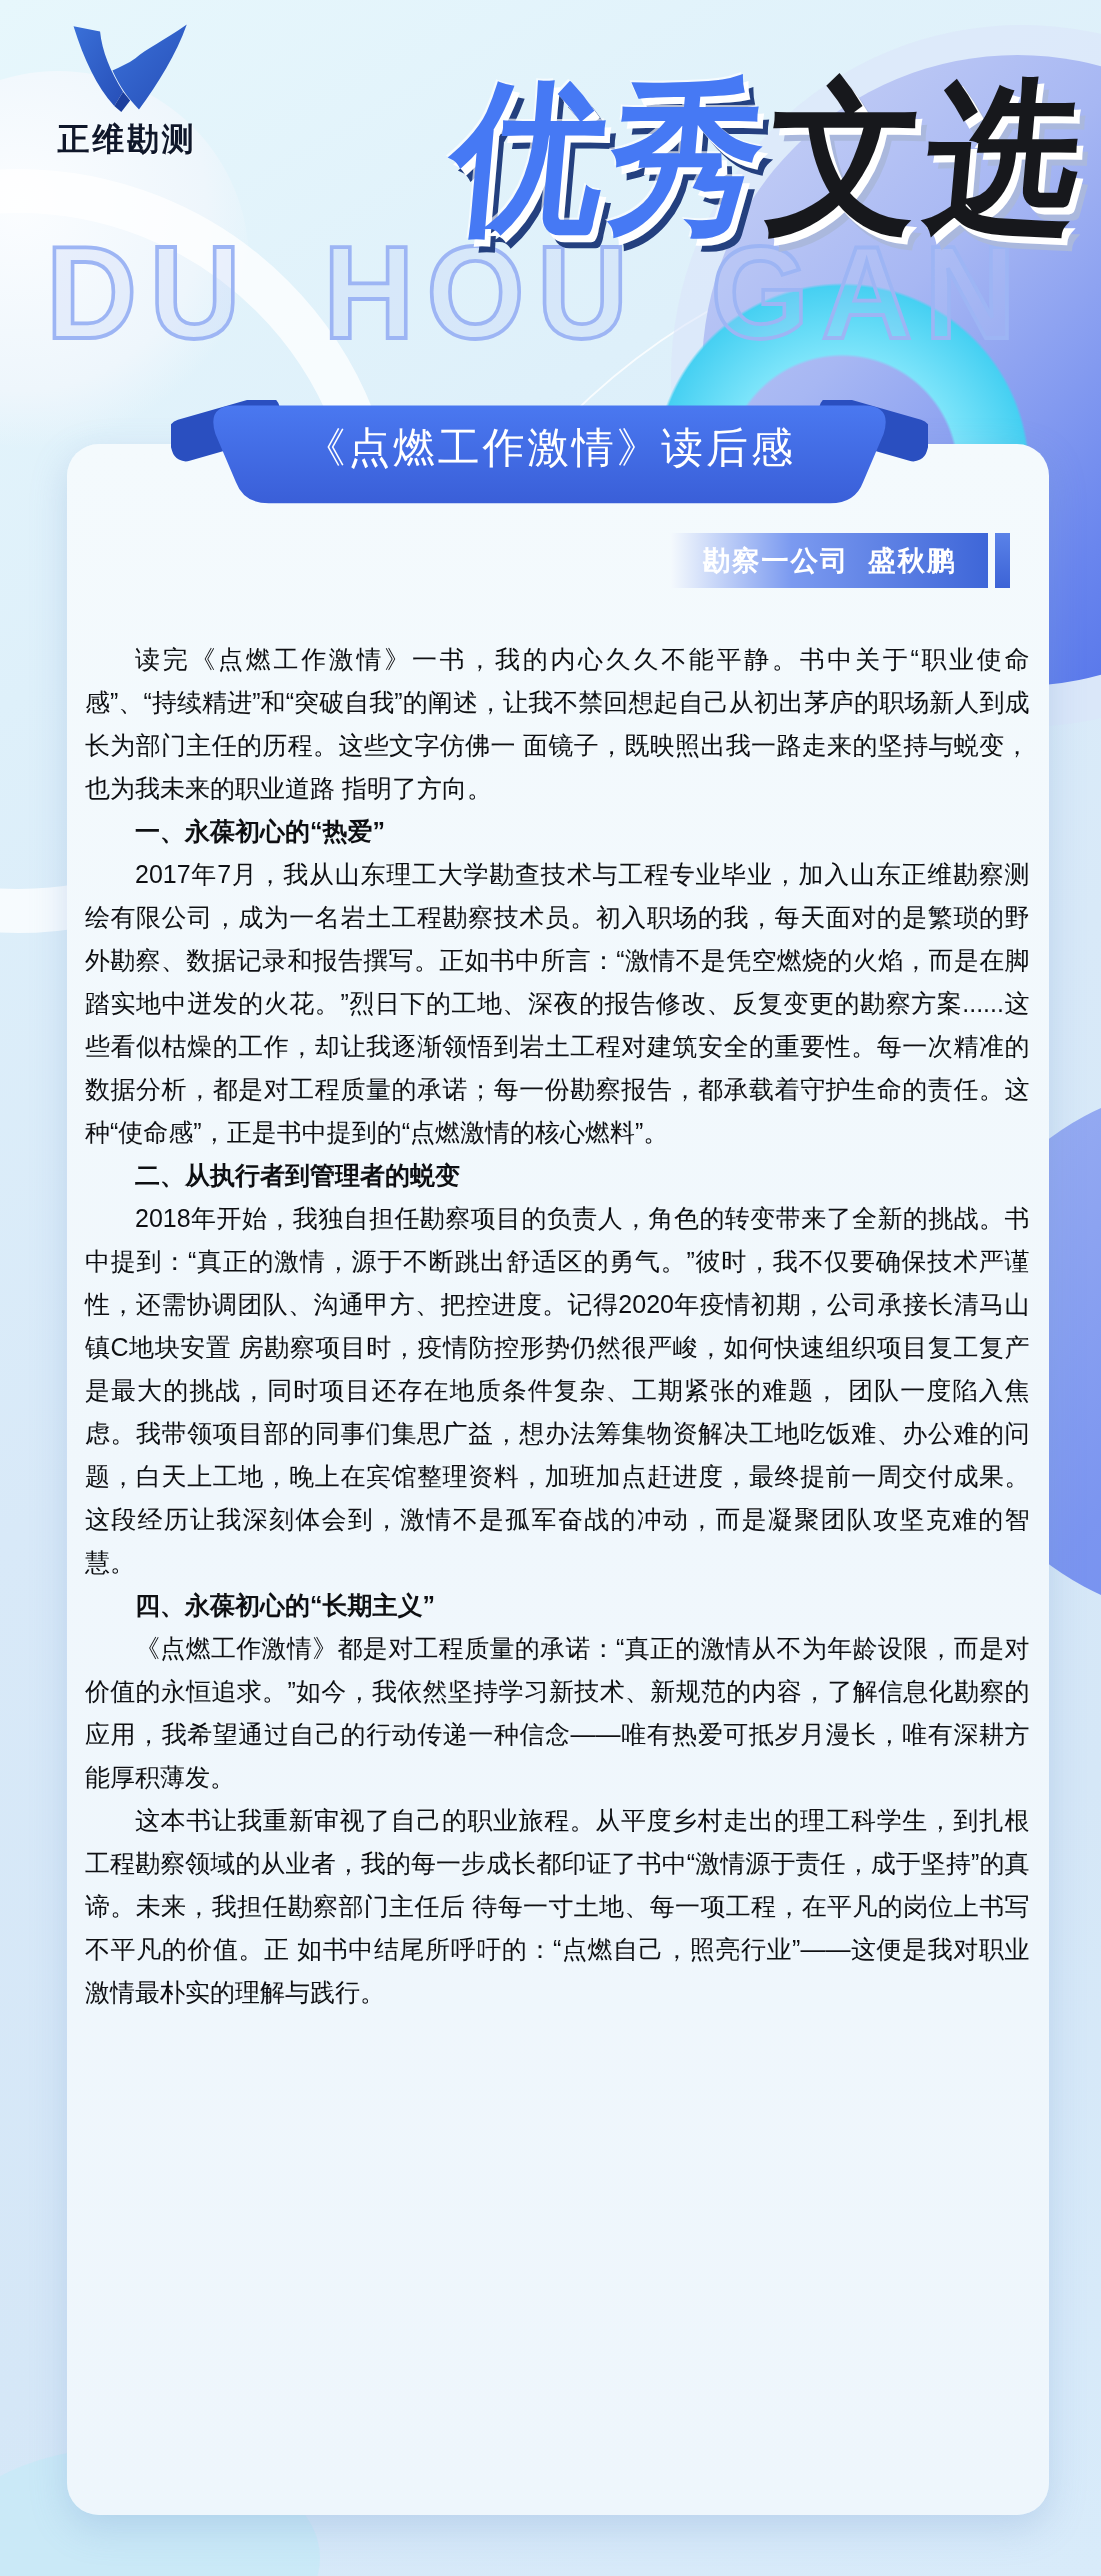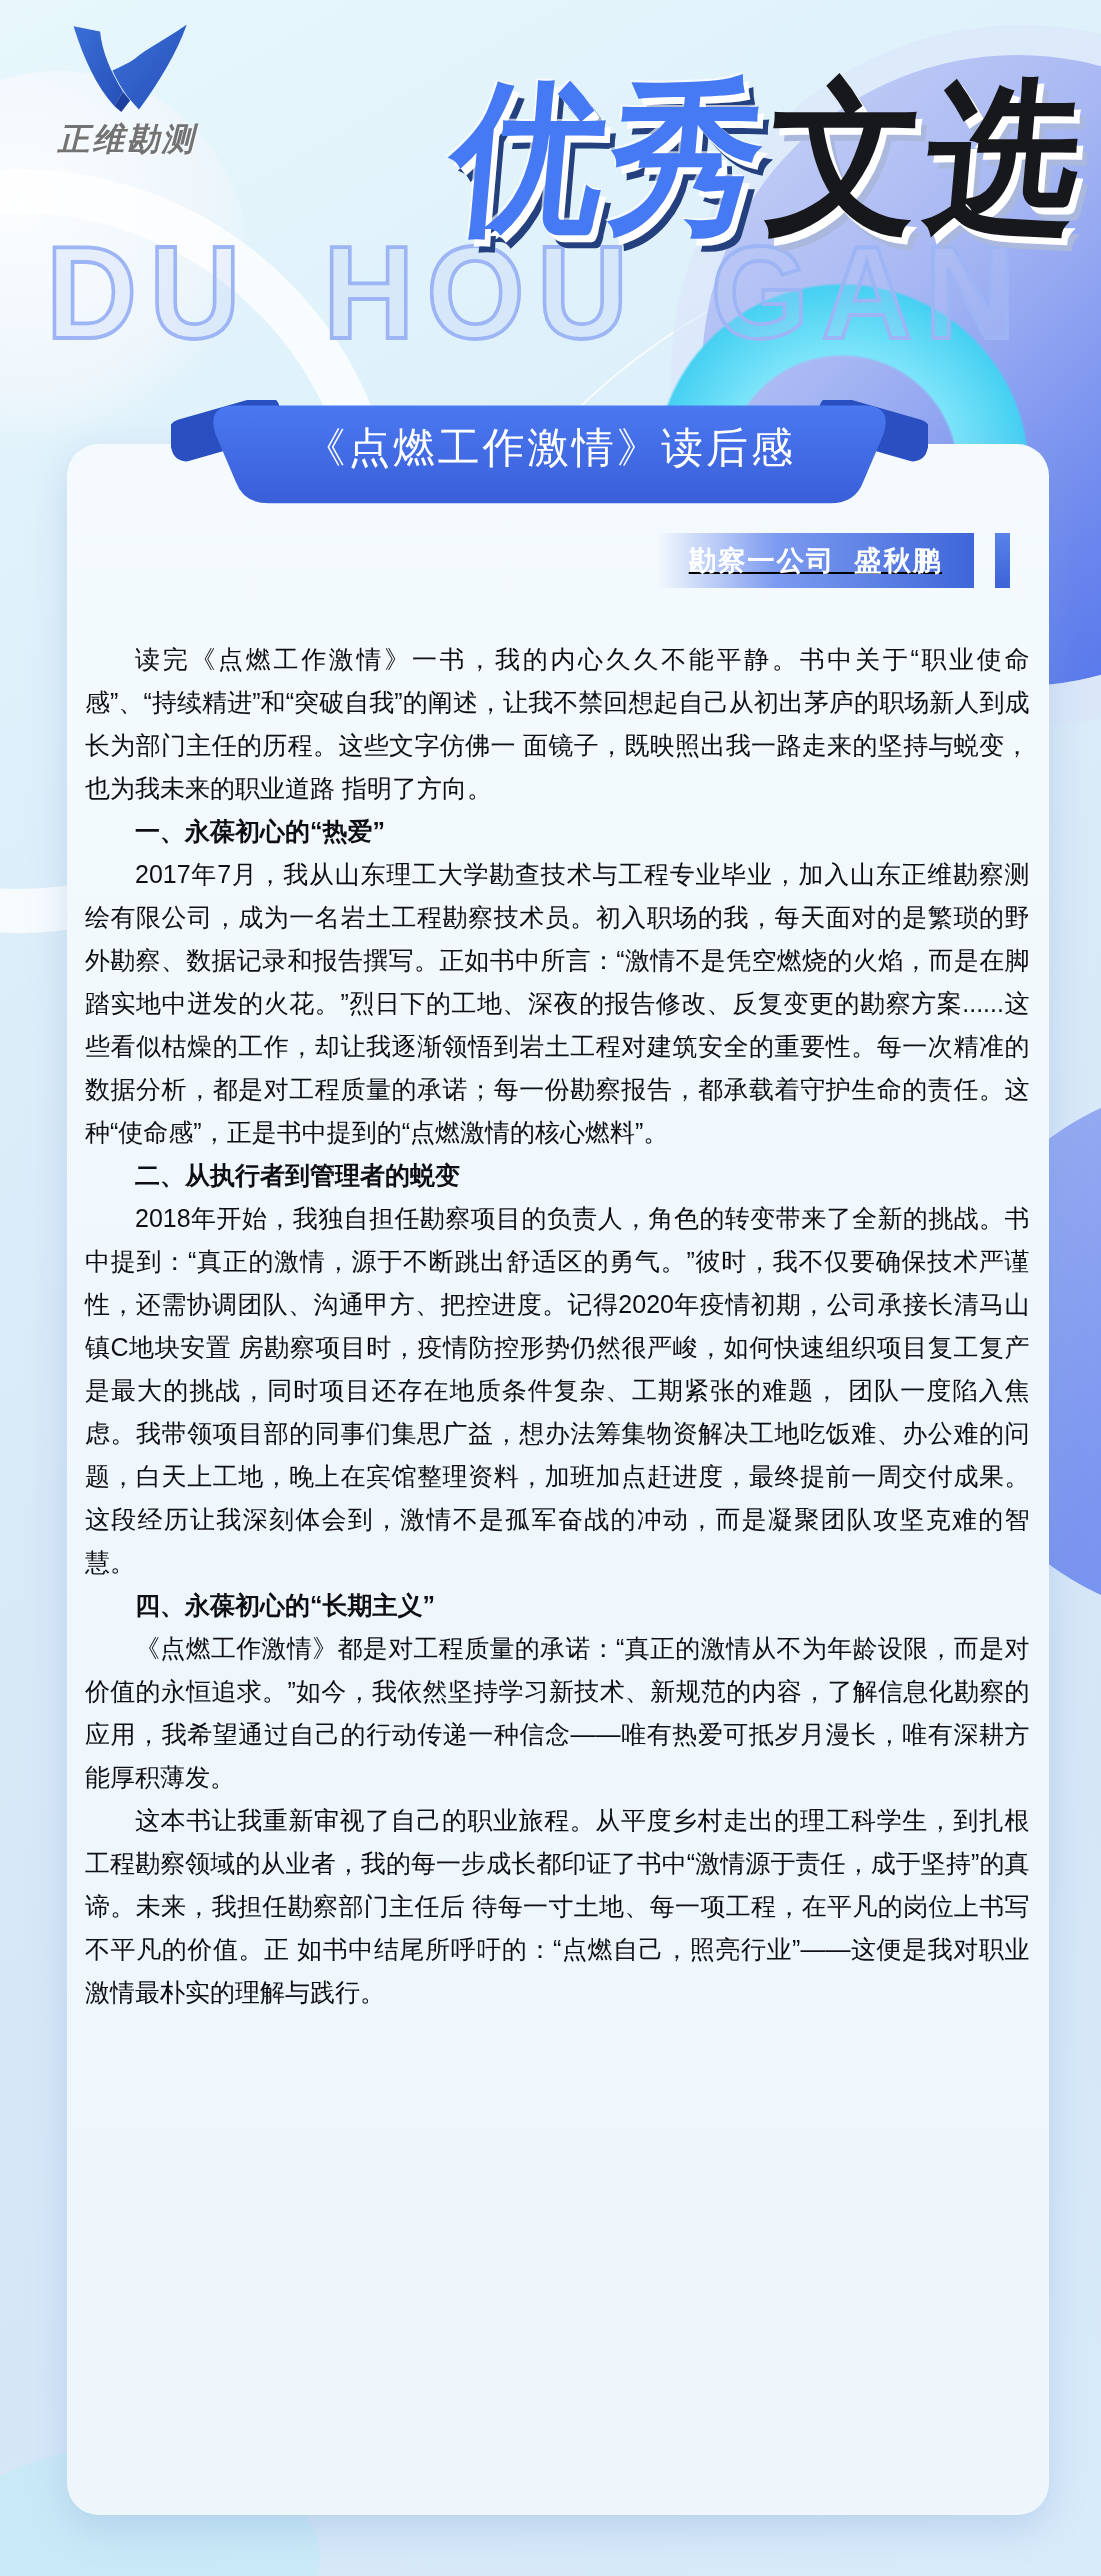--- a/index.html
+++ b/index.html
@@ -22,42 +22,42 @@
     background:linear-gradient(135deg,#ccd5f6 0%,#a7b7f3 35%,#6a86ee 70%,#3f63e6 100%);z-index:1;}
   .cyan-donut{left:627px;top:256px;width:430px;height:430px;border-radius:50%;z-index:2;
     background:radial-gradient(circle at 50% 50%,rgba(0,0,0,0) 114px,#7ce4fa 117px,#46d0f2 185px,rgba(0,0,0,0) 188px);}
   .circle-right-edge{left:943px;top:1085px;width:533px;height:533px;border-radius:50%;
     background:linear-gradient(135deg,#9db1f2 0%,#829ff0 40%,#6e8cf0 100%);
     background:linear-gradient(135deg,#9db1f2 0%,#7b95f0 55%,#6e8cf0 100%);z-index:1;}
   .blob-bottom-left{left:-62px;top:2447px;width:382px;height:222px;border-radius:50%;
     background:#c6eaf7;opacity:.75;z-index:1;}
   
   .logo{left:25px;top:21px;z-index:6;width:204px;text-align:center;}
-  .logo-text{display:block;margin-top:1.8px;font-size:32px;font-weight:800;font-style:italic;
-    color:#737373;letter-spacing:2.7px;text-shadow:0.9px 0.9px 0 rgba(255,255,255,.8);}
+  .logo-text{display:block;margin-top:1.8px;font-size:32px;font-weight:800;
+    color:#0f172a;letter-spacing:2.7px;text-shadow:0.9px 0.9px 0 rgba(255,255,255,.8);}
   
   .ghost{left:46px;top:227px;width:1030px;z-index:3;white-space:nowrap;
     font-size:126px;font-weight:800;letter-spacing:12.4px;word-spacing:23px;line-height:1;
     color:rgba(186,203,246,0.25);-webkit-text-stroke:3.6px #9db5f4;transform:scaleY(1.05);transform-origin:top left;}
   
   .title{right:23px;top:87px;z-index:4;white-space:nowrap;line-height:1;
     font-size:153px;font-weight:900;letter-spacing:5.3px;
     transform:skewX(-5deg) scaleY(1.08);transform-origin:100% 100%;}
   .t-blue{color:#4679f4;text-shadow:-1.8px -1.8px 0 rgba(255,255,255,.65),6.2px 6.2px 0 #ffffff,11.5px 11.5px 0 #24407f;}
   .t-black{color:#17181c;text-shadow:6.2px 6.2px 0 #ffffff,11.5px 11.5px 0 #aab8dd;}
   
   .badge{left:171px;top:400px;width:757px;height:107px;z-index:7;}
   .badge svg{position:absolute;left:0;top:0;}
   .badge-label{position:absolute;left:0;right:0;top:19.5px;text-align:center;color:#ffffff;
     font-family:"Liberation Serif","DejaVu Serif",serif;font-size:42px;font-weight:400;letter-spacing:2.7px;}
   
   .card{left:67px;top:444px;width:982px;height:2071px;z-index:5;border-radius:32px;
     background:linear-gradient(180deg,#f4fafd 0%,#f0f7fc 50%,#eef6fc 100%);
     box-shadow:0 12.4px 36px rgba(110,150,205,0.28);}
-  .author-row{position:absolute;top:89px;right:39px;display:flex;align-items:center;gap:21px;text-decoration:underline;}
+  .author-row{position:absolute;top:89px;right:39px;display:flex;align-items:center;gap:7px;}
   .author-chip{height:55px;line-height:55px;padding:0 32px;white-space:pre;
     background:linear-gradient(90deg,rgba(244,249,253,0.92) 0%,#7b9af0 38%,#3e66d8 100%);
     color:#ffffff;font-size:27.5px;font-weight:700;letter-spacing:1.8px;}
   .author-bar{width:15px;height:55px;background:linear-gradient(180deg,#5a82e8,#3c63d6);}
   .article-text{position:absolute;left:18px;right:19.5px;top:194px;color:#0e0f12;
     font-size:25px;line-height:43px;text-align:justify;font-weight:500;}
   .a-para{text-indent:2em;}
   .a-heading{text-indent:2em;font-weight:800;}
 </style>
 </head>

